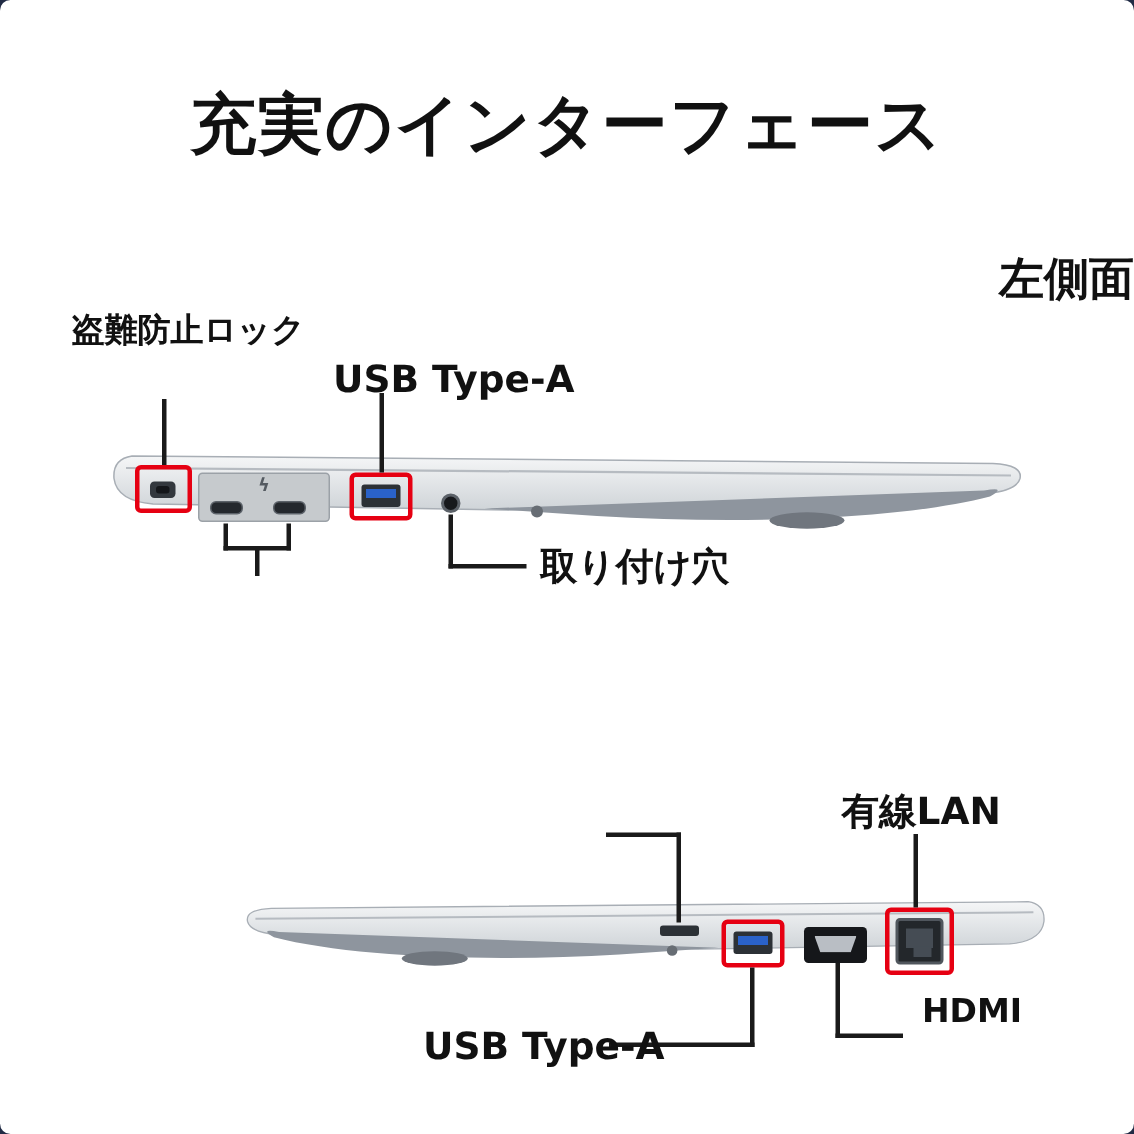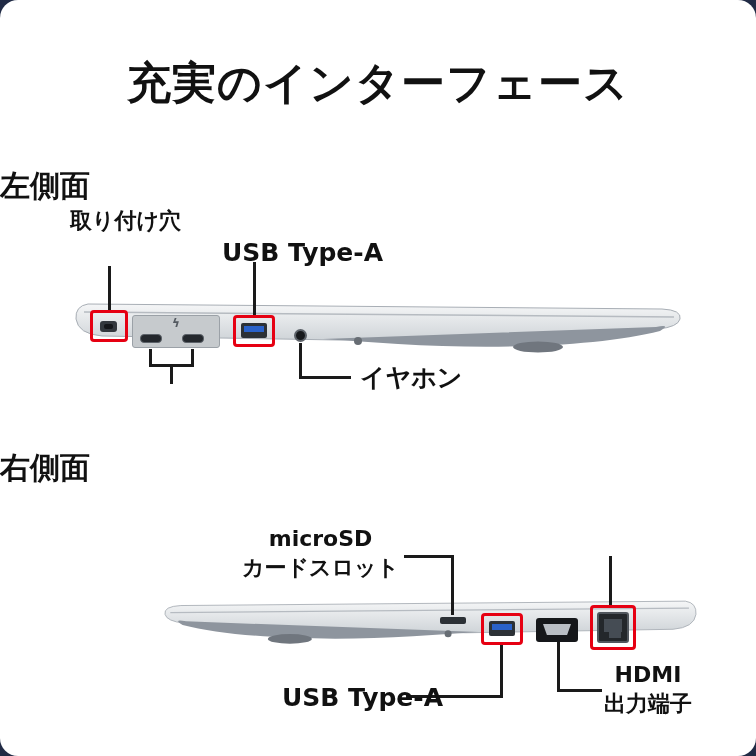--- a/index.html
+++ b/index.html
@@ -7,29 +7,29 @@
   body{
     position:relative;
     width:756px;height:756px;
     background:var(--outer-bg,#212b45);
     font-family:"DejaVu Sans","Liberation Sans",sans-serif;
     color:#111;
     overflow:hidden;
   }
   .card{
     position:absolute;left:0;top:0;width:756px;height:756px;
-    background:#ffffff;border-radius:18px;overflow:hidden;
+    background:#ffffff;border-radius:7px;overflow:hidden;
   }
   .abs{position:absolute;}
   .title{
     left:0;top:54px;width:756px;text-align:center;
     font-size:44px;font-weight:800;letter-spacing:1px;
   }
   .heading{
-    left:0;width:756px;text-align:left;
+    left:0;width:756px;text-align:right;
     font-size:30px;font-weight:700;
   }
   .lbl{font-size:25px;font-weight:600;white-space:nowrap;line-height:29px;}
   .lbl-stack{text-align:center;line-height:29px;font-size:22px;font-weight:600;}
   .lbl-stack div{white-space:nowrap;}
   .line{background:var(--line,#1a1a1a);}
   .redbox{border:3px solid var(--accent-red,#e60012);border-radius:4px;}
 
   
   .laptop-left{left:68px;top:294px;width:620px;height:72px;}
@@ -98,26 +98,25 @@
   <div class="abs line" style="left:108px;top:266px;width:3px;height:44px;"></div>
   <div class="abs line" style="left:253px;top:262px;width:3px;height:53px;"></div>
   <div class="abs line" style="left:149px;top:349px;width:3px;height:18px;"></div>
   <div class="abs line" style="left:191px;top:349px;width:3px;height:18px;"></div>
   <div class="abs line" style="left:149px;top:364px;width:45px;height:3px;"></div>
   <div class="abs line" style="left:170px;top:364px;width:3px;height:20px;"></div>
   <div class="abs line" style="left:299px;top:343px;width:3px;height:36px;"></div>
   <div class="abs line" style="left:299px;top:376px;width:52px;height:3px;"></div>
 
   <div class="abs lbl-stack" style="left:28px;top:206px;width:195px;">
-    <div>取り付け穴</div>
+    <div>盗難防止ロック</div>
   </div>
   <div class="abs lbl" style="left:222px;top:238px;">USB Type-A</div>
-  <div class="abs lbl" style="left:360px;top:363px;">イヤホン</div>
+  <div class="abs lbl" style="left:360px;top:363px;">取り付け穴</div>
 
-  <div class="abs heading" style="top:448px;">右側面</div>
 
   <div class="abs laptop-right">
     <svg width="545" height="64" viewBox="0 0 620 72">
       <defs>
         <linearGradient id="grad-right" x1="0" y1="0" x2="0" y2="1">
           <stop offset="0" stop-color="#f5f6f7"></stop>
           <stop offset="1" stop-color="#cfd4d8"></stop>
         </linearGradient>
       </defs>
       <path d="M 20,10 L 594,15 Q 614,16 612,25 Q 610,33 590,35 L 270,46 L 34,42 Q 10,40 8,25 Q 7,12 20,10 Z" fill="url(#grad-right)" stroke="#a8aeb5" stroke-width="1"></path>
@@ -146,23 +145,19 @@
   </div>
 
   <div class="abs line" style="left:404px;top:555px;width:50px;height:3px;"></div>
   <div class="abs line" style="left:451px;top:555px;width:3px;height:60px;"></div>
   <div class="abs line" style="left:609px;top:556px;width:3px;height:49px;"></div>
   <div class="abs line" style="left:500px;top:645px;width:3px;height:53px;"></div>
   <div class="abs line" style="left:406px;top:695px;width:97px;height:3px;"></div>
   <div class="abs line" style="left:557px;top:642px;width:3px;height:50px;"></div>
   <div class="abs line" style="left:557px;top:689px;width:45px;height:3px;"></div>
 
-  <div class="abs lbl-stack" style="left:238px;top:524px;width:165px;">
-    <div>microSD</div>
-    <div>カードスロット</div>
-  </div>
+  <div class="abs lbl" style="left:561px;top:526px;">有線LAN</div>
   <div class="abs lbl" style="left:282px;top:683px;">USB Type-A</div>
   <div class="abs lbl-stack" style="left:588px;top:660px;width:120px;">
     <div>HDMI</div>
-    <div>出力端子</div>
   </div>
 
 </div>
 
 </body></html>

